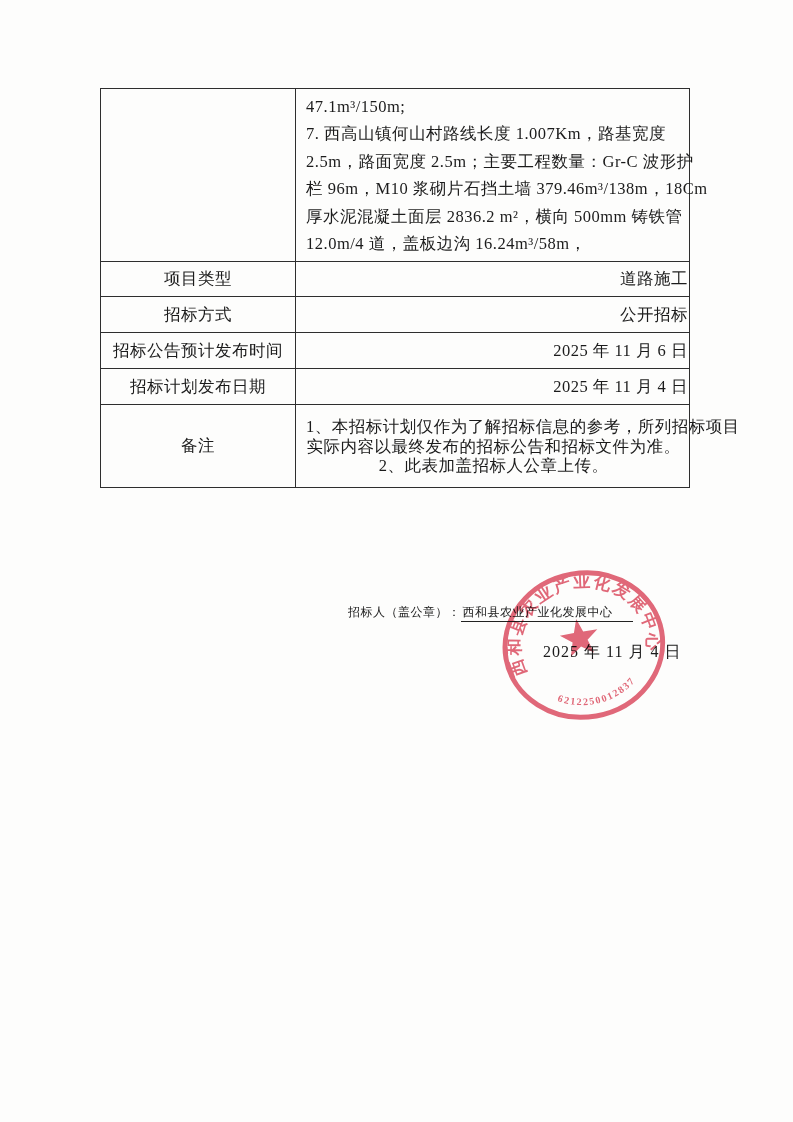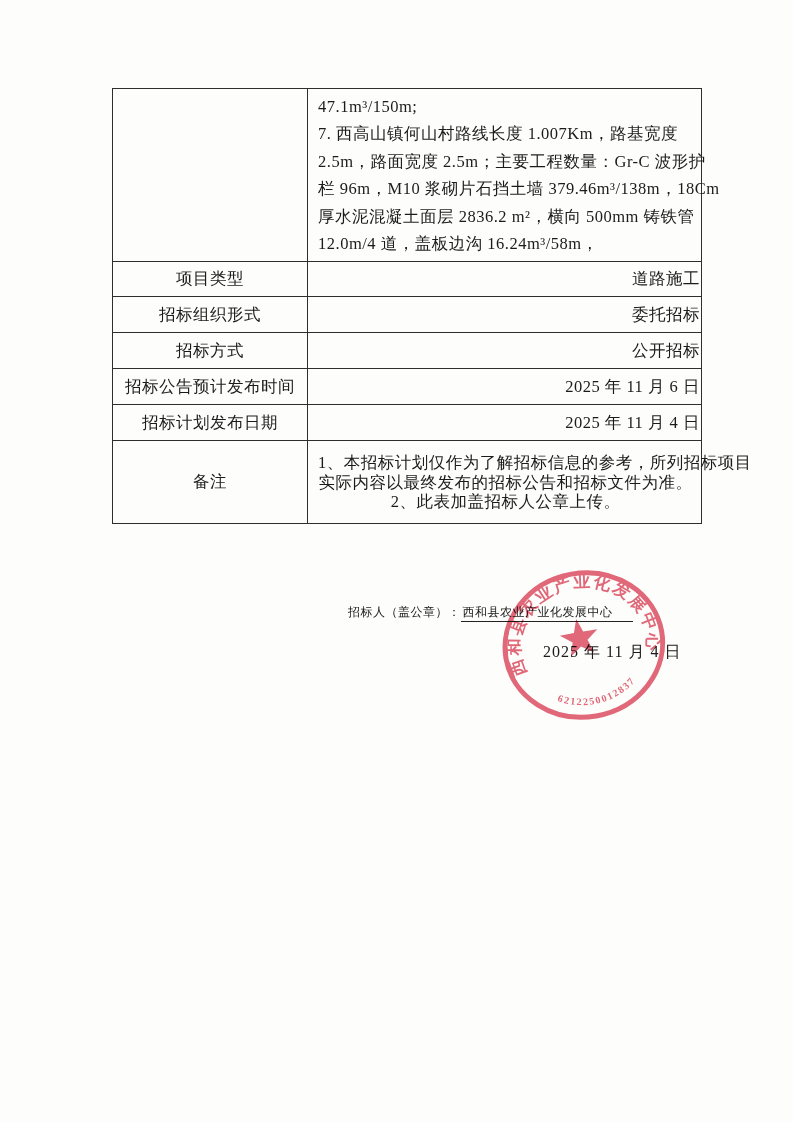--- a/index.html
+++ b/index.html
@@ -1,21 +1,21 @@
 <!DOCTYPE html>
 <html><head>
 <meta charset="utf-8">
 <style>
   html,body{margin:0;padding:0;background:#e9e9e9;}
   .page{
     position:relative;width:793px;height:1122px;background:#fdfdfc;
     font-family:"Liberation Serif", serif;color:#1b1b1b;overflow:hidden;
   }
   
-  .tblwrap{position:absolute;left:112px;top:88px;}
+  .tblwrap{position:absolute;left:100px;top:88px;}
   table.tbl{
     border-collapse:collapse;table-layout:fixed;width:567px;
   }
   table.tbl td{
     border:1.5px solid #2e2e2e;vertical-align:middle;
     font-size:16.5px;line-height:1.25;letter-spacing:0.5px;
   }
   td.lbl{width:192px;text-align:center;}
   td.val{width:375px;text-align:right;}
   td.val.left{text-align:left;padding:4px 8px 4px 10px;}
@@ -65,24 +65,20 @@
           <div class="ln">栏 96m，M10 浆砌片石挡土墙 379.46m³/138m，18Cm</div>
           <div class="ln">厚水泥混凝土面层 2836.2 m²，横向 500mm 铸铁管</div>
           <div class="ln">12.0m/4 道，盖板边沟 16.24m³/58m，</div>
         </td>
       </tr>
       <tr style="height:35px">
         <td class="lbl">项目类型</td>
         <td class="val">道路施工</td>
       </tr>
       <tr style="height:36px">
-        <td class="lbl">招标组织形式</td>
-        <td class="val">委托招标</td>
-      </tr>
-      <tr style="height:36px">
         <td class="lbl">招标方式</td>
         <td class="val">公开招标</td>
       </tr>
       <tr style="height:36px">
         <td class="lbl">招标公告预计发布时间</td>
         <td class="val">2025 年 11 月 6 日</td>
       </tr>
       <tr style="height:36px">
         <td class="lbl">招标计划发布日期</td>
         <td class="val">2025 年 11 月 4 日</td>

